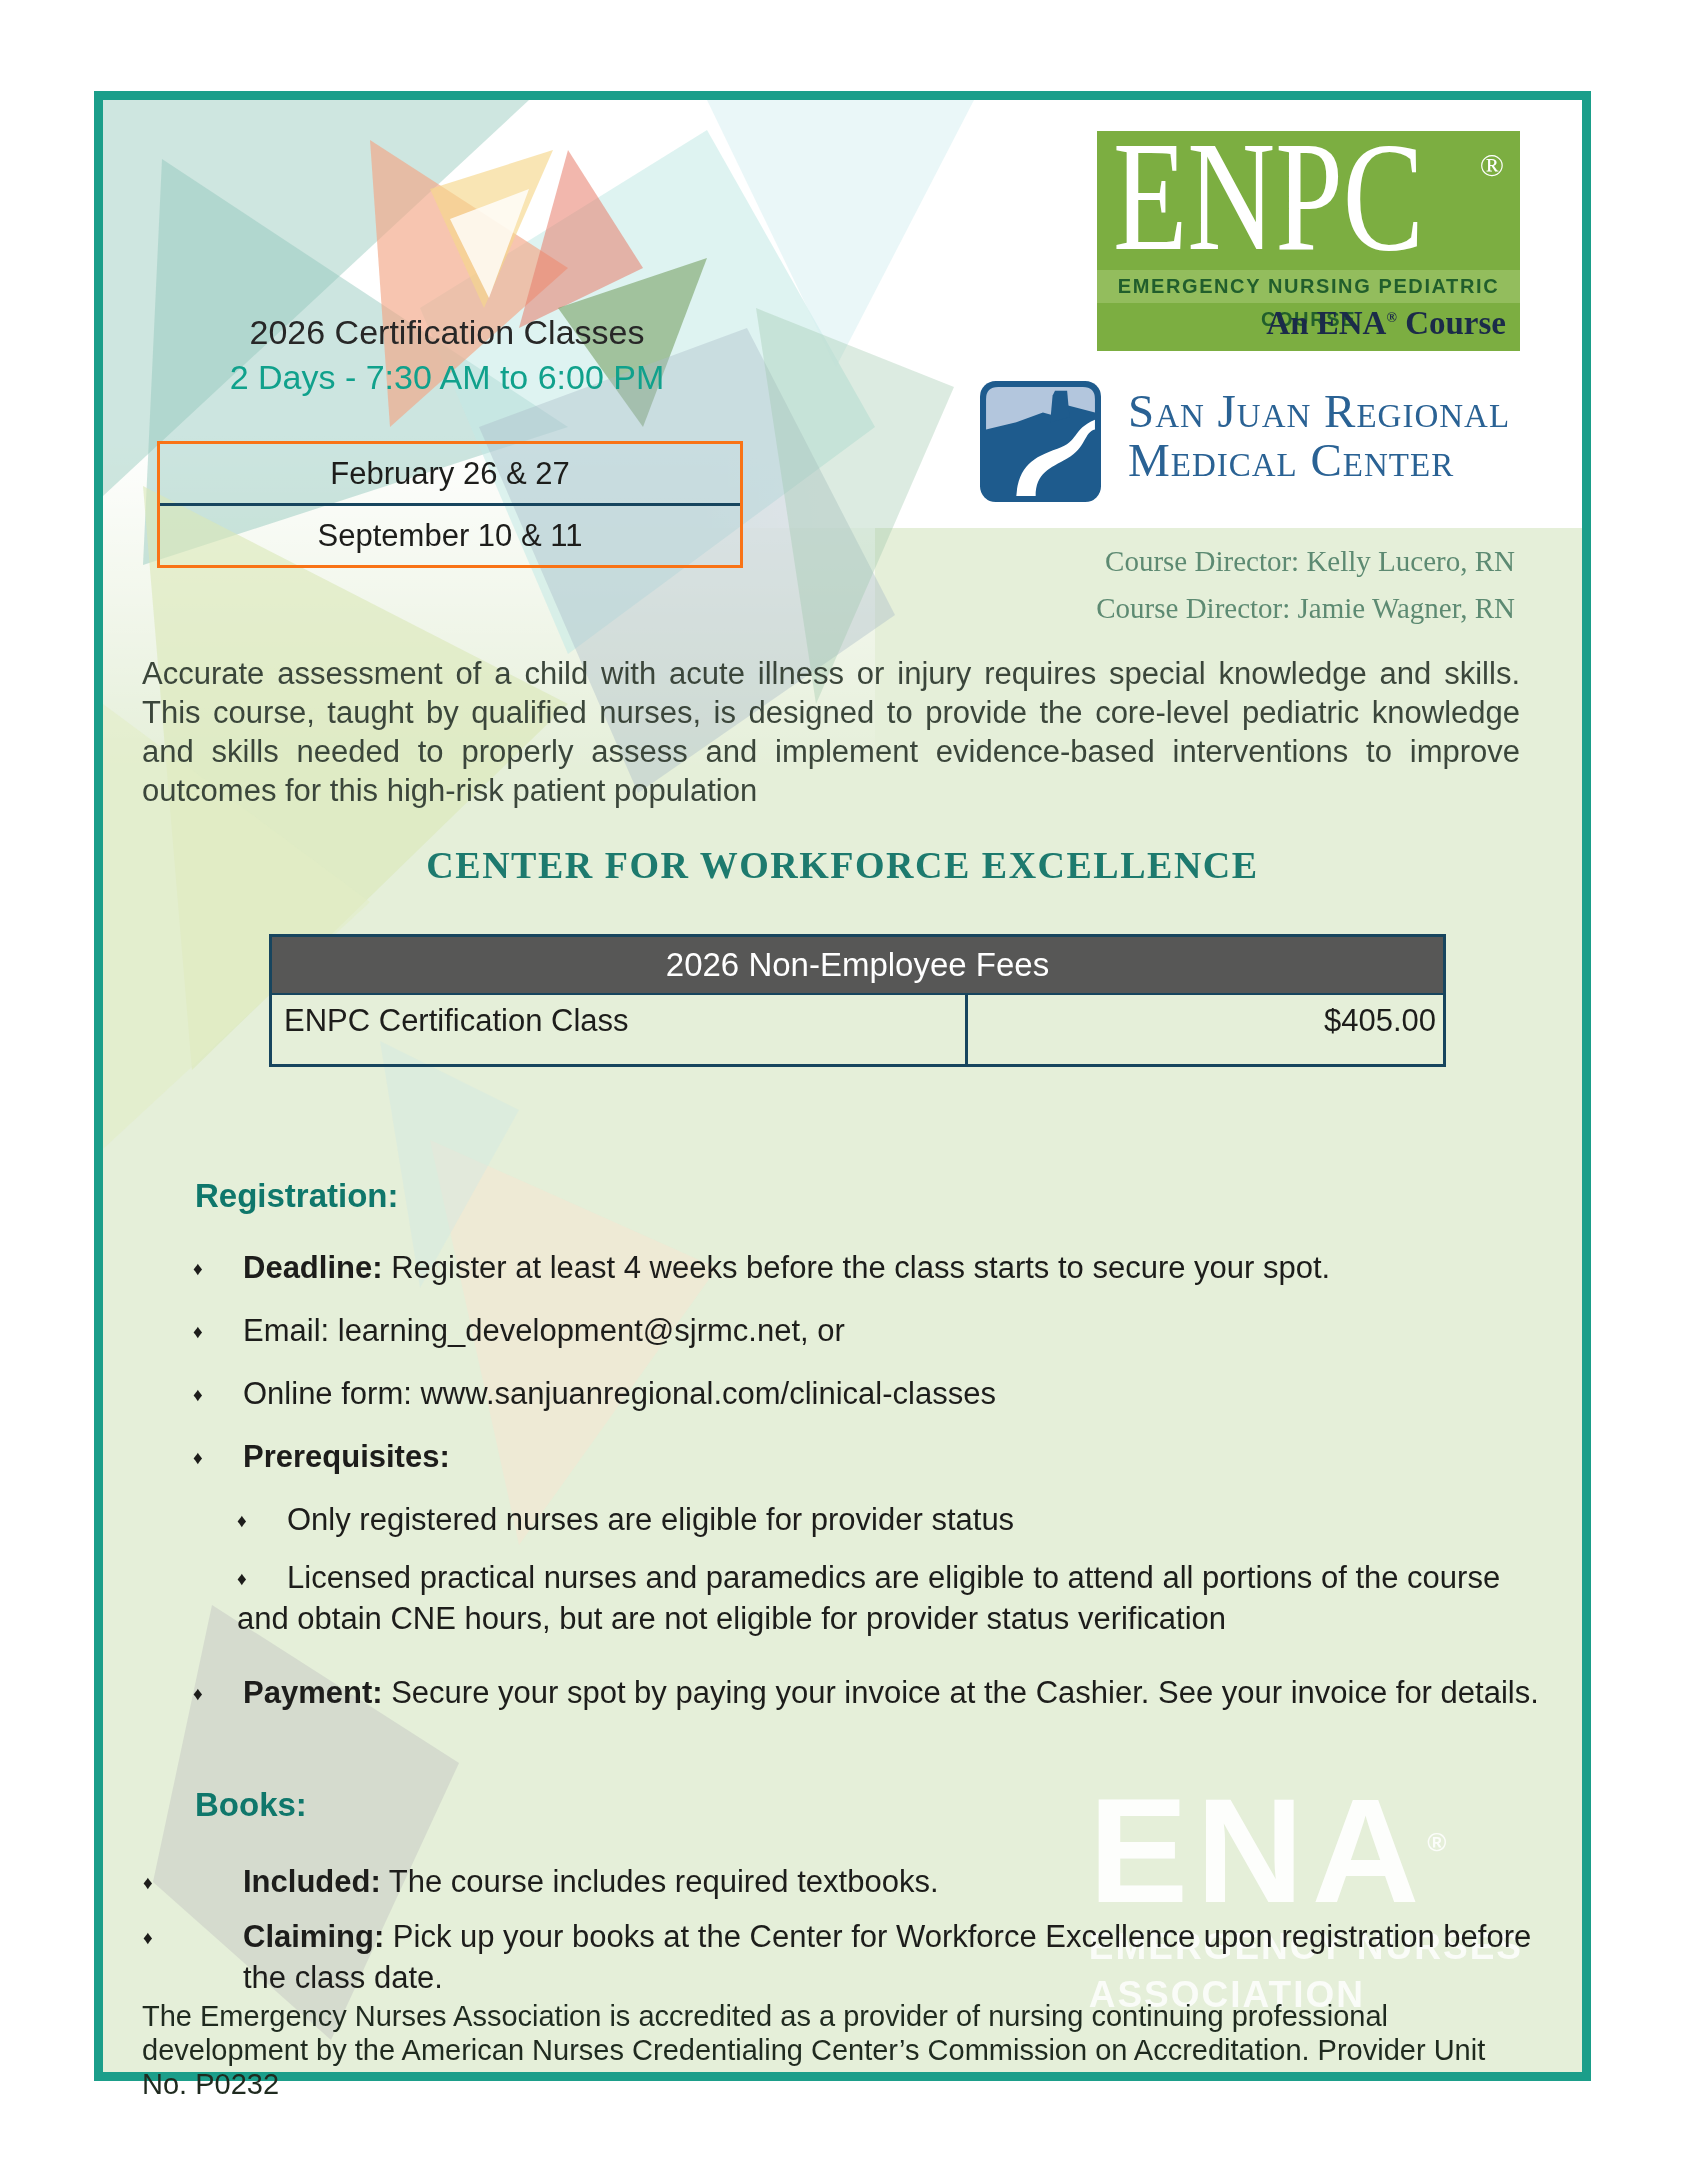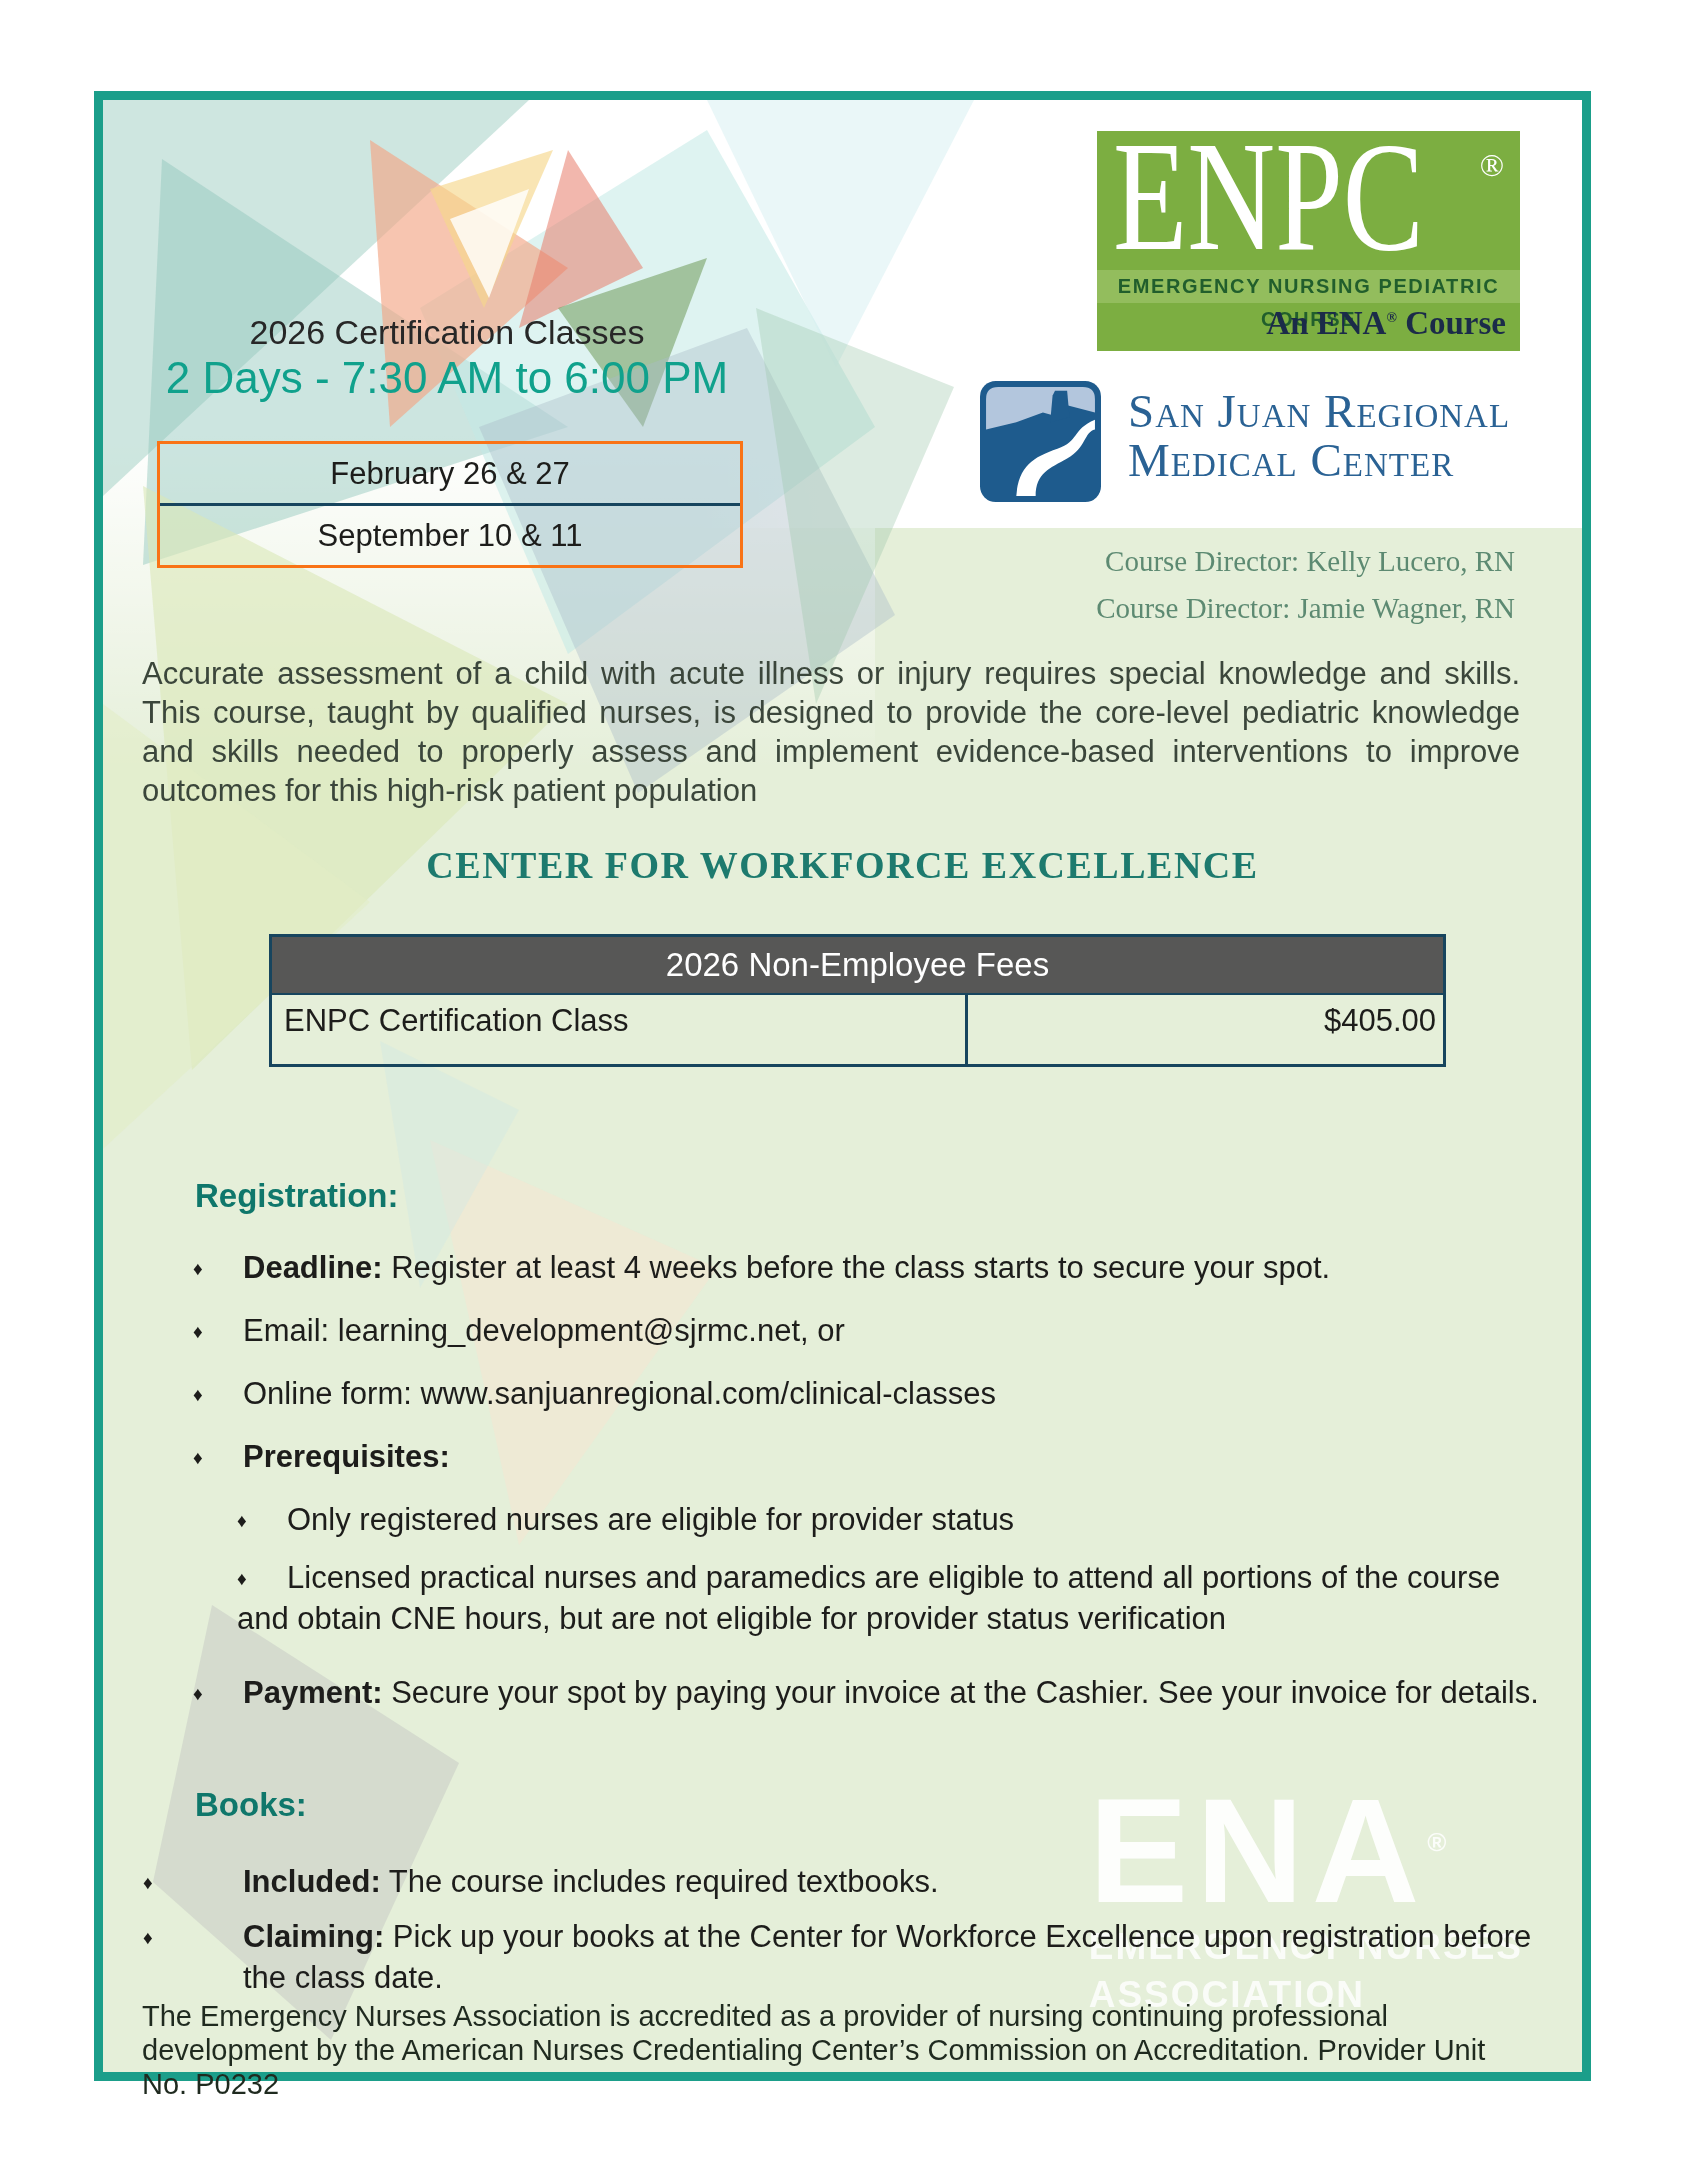--- a/index.html
+++ b/index.html
@@ -34,21 +34,21 @@
   .wm { position:absolute; top:1673px; right:59px; z-index:1; text-align:left; color:#ffffff; }
   .wm .ena { font-size:149px; line-height:139px; font-weight:800; letter-spacing:8px;
              color:rgba(255,255,255,0.92); }
   .wm .ena sup { font-size:26px; color:rgba(255,255,255,0.85); }
   .wm .sub { font-size:37px; line-height:42px; font-weight:700; letter-spacing:2px;
              color:rgba(255,255,255,0.8); margin-top:6px; }
   
   .content { position:absolute; inset:0; z-index:2; }
   .title-block { position:absolute; left:54px; top:210px; width:580px; text-align:center; }
   .title1 { font-size:34px; line-height:45px; color:#272727; }
-  .title2 { font-size:44px; line-height:45px; color:#10a18c; }
+  .title2 { font-size:34px; line-height:45px; color:#10a18c; }
   .date-table { position:absolute; left:54px; top:341px; width:580px;
                 border:3px solid #f97316; }
   .date-row { height:59px; line-height:59px; text-align:center; font-size:31px; color:#1d1d1b; }
   .date-row + .date-row { border-top:3px solid #17455e; }
   
   .enpc { position:absolute; left:994px; top:31px; width:423px; height:220px; background:#7cae41; }
   .enpc-word-wrap { position:absolute; left:16px; top:-12px; white-space:nowrap; }
   .enpc-word { display:inline-block; font-family:"Liberation Serif", serif; color:#ffffff;
                font-size:156px; line-height:156px; transform:scaleX(0.78); transform-origin:left top; }
   .enpc-reg { position:absolute; right:16px; top:16px; color:#ffffff; font-size:32px;

